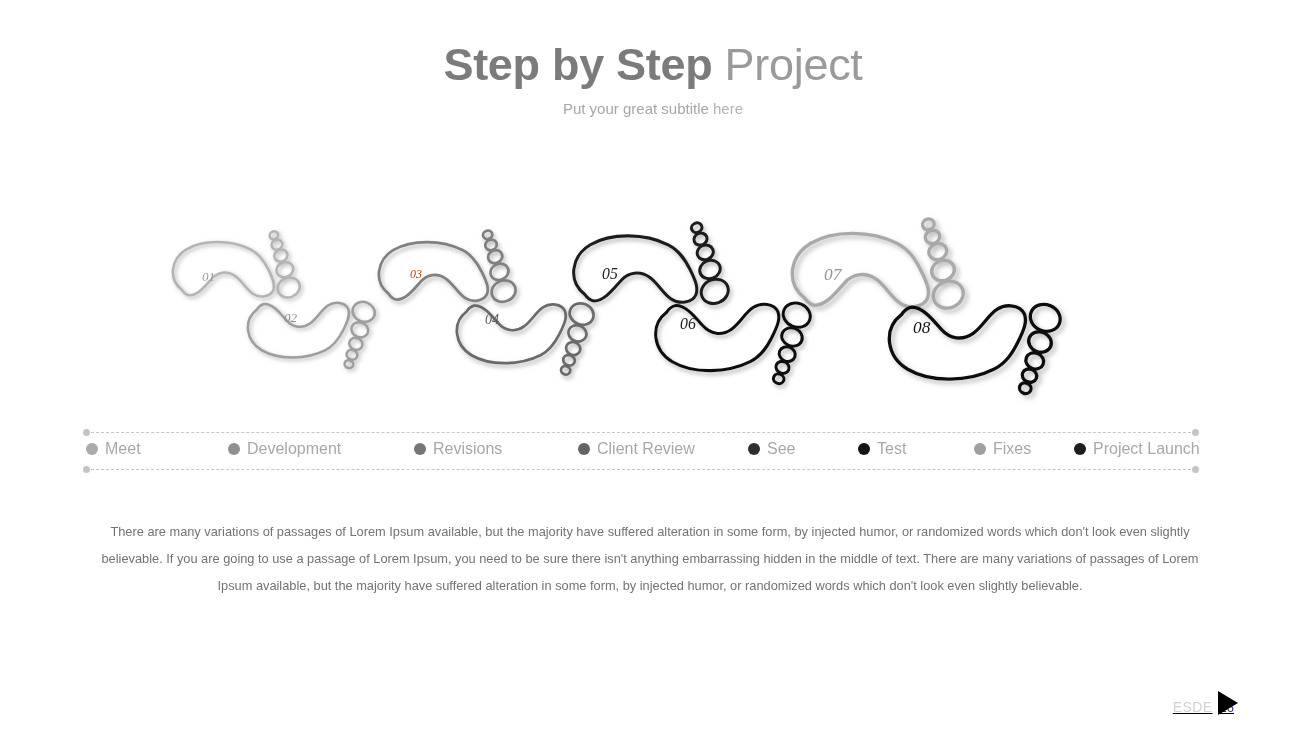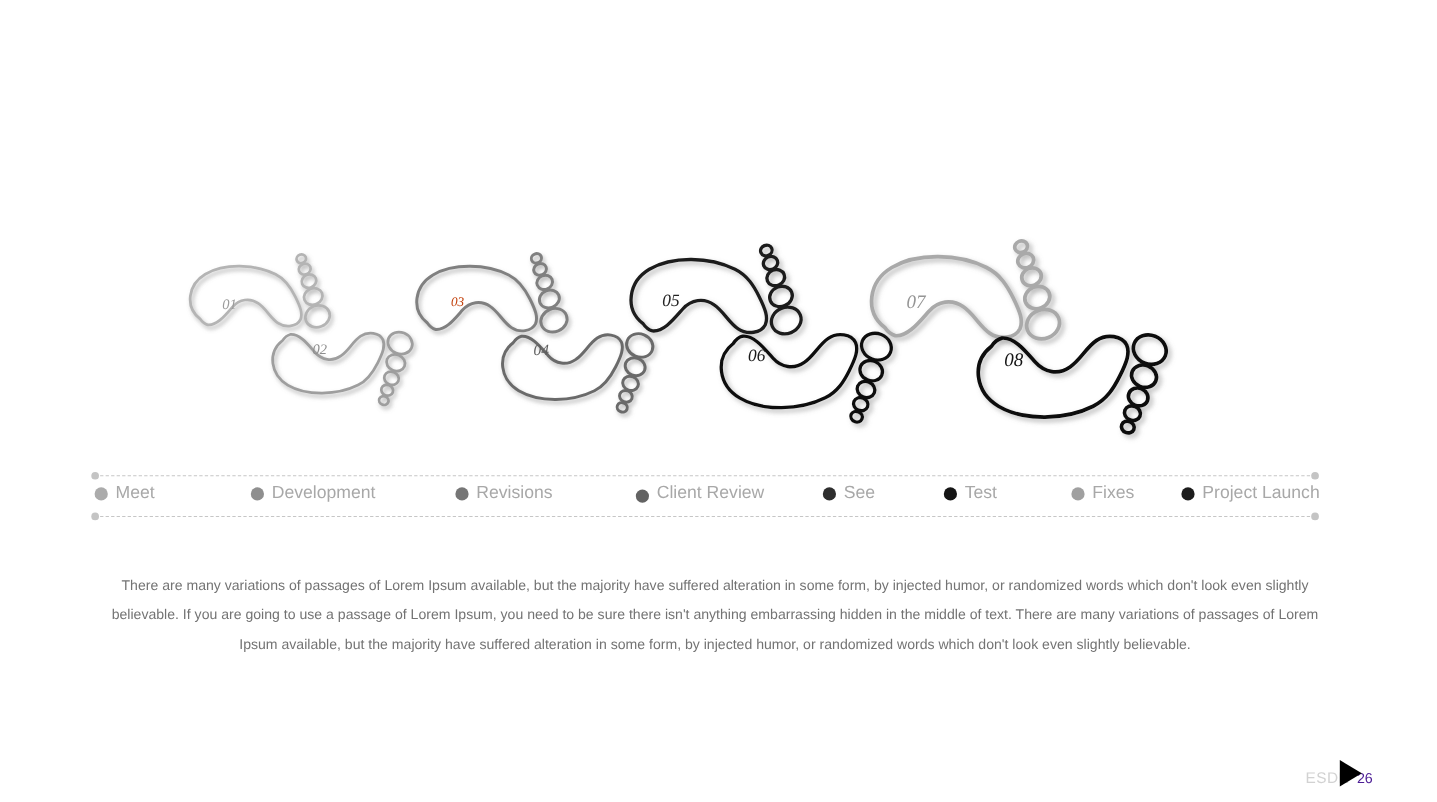--- a/index.html
+++ b/index.html
@@ -116,43 +116,54 @@
     width: 1100px;
     text-align: center;
     font-size: 12.8px;
     line-height: 27px;
     color: #737373;
   }
 
   
   #footer {
     position: absolute;
-    right: 58px;
+    right: 72px;
     bottom: 14px;
     display: flex;
     align-items: center;
     gap: 7px;
+    text-decoration: underline;
   }
   .footer-brand { font-size: 14px; color: #d2d2d2; letter-spacing: 0.4px; }
   .footer-page { font-size: 13px; color: #4c1d95; }
   #play-icon {
     position: absolute;
     right: 68px;
     bottom: 14px;
     width: 0; height: 0;
     border-left: 20px solid #000;
     border-top: 12px solid transparent;
     border-bottom: 12px solid transparent;
   }
 </style>
 </head>
 <body>
 
 <div id="slide">
 
+  <div class="title-wrap">
+    <div class="title">
+      <span class="bold">Step by Step</span>
+      <span class="light">Project</span>
+    </div>
+    <div class="subtitle">
+      <span>Put your great subtitle</span>
+      <span class="sub-accent">here</span>
+    </div>
+  </div>
 
   <div id="feet">
       <div class="foot" style="left: 0px; top: 30px;">
         <svg width="156" height="101.4" viewBox="0 0 200 130">
           <defs>
             <filter id="fshadow0" x="-30%" y="-30%" width="170%" height="170%">
               <feGaussianBlur in="SourceAlpha" stdDeviation="2.4" result="b"></feGaussianBlur>
               <feOffset in="b" dx="2.5" dy="3" result="o"></feOffset>
               <feFlood flood-color="#7a7a7a" flood-opacity="0.55"></feFlood>
               <feComposite in2="o" operator="in" result="sh"></feComposite>
@@ -362,21 +373,21 @@
         <span class="legend-label">Meet</span>
       </div>
       <div class="legend-item" style="left: 142px;">
         <span class="legend-dot" style="background: rgb(143, 143, 143);"></span>
         <span class="legend-label">Development</span>
       </div>
       <div class="legend-item" style="left: 328px;">
         <span class="legend-dot" style="background: rgb(118, 118, 118);"></span>
         <span class="legend-label">Revisions</span>
       </div>
-      <div class="legend-item" style="left: 492px; align-items: flex-end;">
+      <div class="legend-item" style="left: 492px;">
         <span class="legend-dot" style="background: rgb(99, 99, 99);"></span>
         <span class="legend-label">Client Review</span>
       </div>
       <div class="legend-item" style="left: 662px;">
         <span class="legend-dot" style="background: rgb(46, 46, 46);"></span>
         <span class="legend-label">See</span>
       </div>
       <div class="legend-item" style="left: 772px;">
         <span class="legend-dot" style="background: rgb(21, 21, 21);"></span>
         <span class="legend-label">Test</span>

